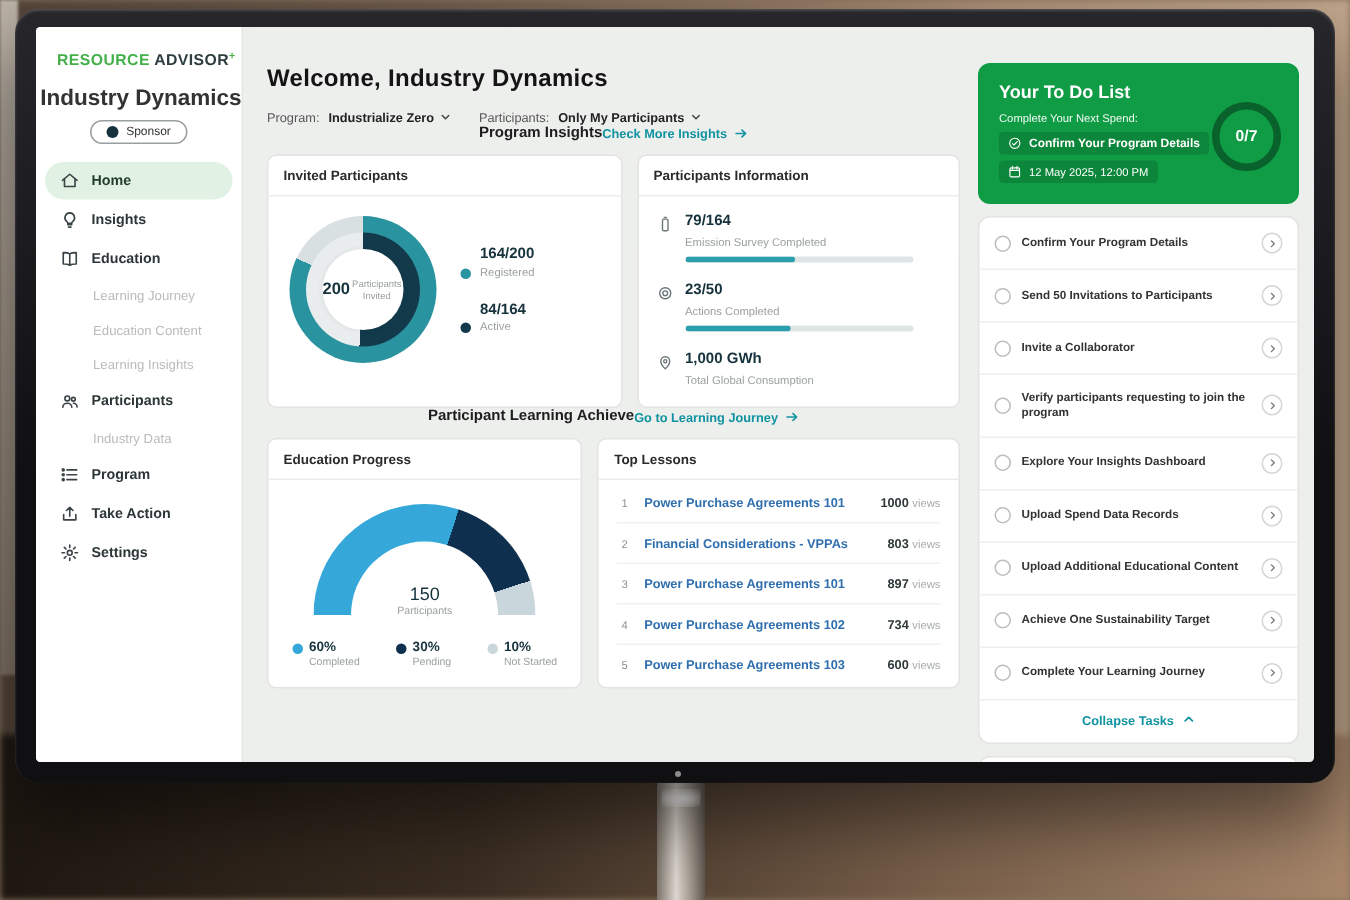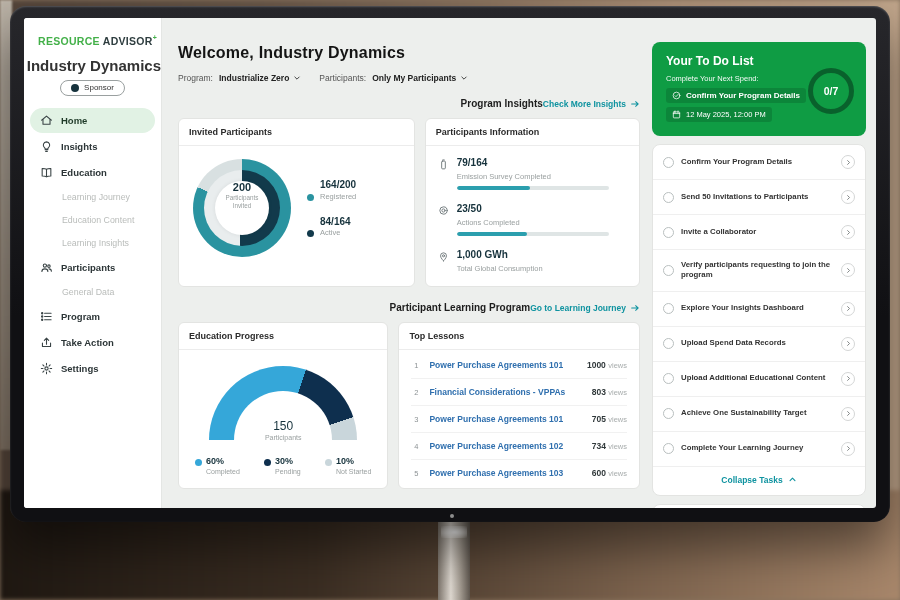--- a/index.html
+++ b/index.html
@@ -36,37 +36,37 @@
   .nav-item.sub{padding-left:32px;font-weight:400;color:#b9bcba;font-size:8.8px}
   .nav-item.active{background:#e1f2e4;color:#1f3a28}
   .nav-icon{width:13px;height:13px;flex:0 0 13px;color:#3a4446}
 
   
   .main{position:absolute;left:138px;top:0;width:490px;height:100%;padding:26px 12px 16px 16px}
   .welcome{font-size:16px;font-weight:700;color:#141414;letter-spacing:.2px}
   .filters{display:flex;align-items:center;gap:6px;margin-top:11px;font-size:8.5px;color:#555}
   .f-select{display:flex;align-items:center;gap:4px;background:none;border:none;font-family:inherit;font-size:8.5px;font-weight:700;color:#222;cursor:pointer;margin-right:12px}
   .f-caret{width:8px;height:8px;color:#444}
-  .section-head{display:flex;align-items:center;justify-content:flex-end;margin-top:15px}
+  .section-head{display:flex;align-items:center;justify-content:center;}
   .section-title{font-size:10px;font-weight:700;color:#1d1d1d}
   .section-link{display:flex;align-items:center;gap:4px;font-size:8.5px;font-weight:700;color:#0f93a0;cursor:pointer;background:none;border:none;font-family:inherit}
   .a-ic{width:10px;height:10px}
   .cards{display:flex;gap:10px;margin-top:9px;align-items:stretch}
   .card{background:#fff;border:1px solid #e3e4e2;border-radius:6px;overflow:hidden}
   .card-title{font-size:9px;font-weight:700;color:#2b2b2b;padding:8px 10px;border-bottom:1px solid #ececec}
   .card-invited{flex:1.1}
   .card-pinfo{flex:1}
   .card-edu{flex:.87}
   .card-lessons{flex:1}
 
   
   .invited-body{display:flex;align-items:center;gap:16px;padding:13px 10px 14px 14px}
   .donut{position:relative;width:98px;height:98px;border-radius:50%}
   .donut-inner{position:absolute;inset:11px;border-radius:50%}
-  .donut-hole{position:absolute;inset:22px;border-radius:50%;background:#fff;display:flex;flex-direction:column;align-items:center;text-align:center;box-shadow:0 0 4px rgba(0,0,0,.08)}
+  .donut-hole{position:absolute;inset:22px;border-radius:50%;background:#fff;display:flex;flex-direction:row;align-items:center;justify-content:center;text-align:center;box-shadow:0 0 4px rgba(0,0,0,.08)}
   .donut-val{font-size:11px;font-weight:700;color:#16323c}
   .donut-cap{font-size:6.3px;color:#9aa0a0;width:42px;line-height:1.25;margin-top:1px}
   .legend-col{display:flex;flex-direction:column;gap:15px}
   .legend-item{display:flex;align-items:flex-end;gap:6px}
   .dot{width:7px;height:7px;border-radius:50%;margin-top:2px;flex:0 0 7px;background:#999}
   .legend-val{font-size:10px;font-weight:700;color:#16323c}
   .legend-lab{font-size:7.5px;color:#9aa0a0;margin-top:1.5px}
 
   
   .pinfo-rows{padding:11px 12px 0}
@@ -182,21 +182,21 @@
                 <circle cx="9" cy="8.5" r="3"></circle>
                 <path d="M3.5 19.5c0-3 2.5-5 5.5-5s5.5 2 5.5 5"></path>
                 <circle cx="16.5" cy="9.5" r="2.3"></circle>
                 <path d="M16.5 14.5c2.5 0 4.5 2 4.5 4.5"></path>
               </svg></span>
             <span class="nav-label">Participants</span>
           </div>
 
           <div class="nav-item sub">
 
-            <span class="nav-label">General Data</span>
+            <span class="nav-label">Industry Data</span>
           </div>
 
 
           <div class="nav-item">
             <span class="nav-icon" data-icon="program-icon"><svg viewBox="0 0 24 24">
                 <path d="M8.5 6h12M8.5 12h12M8.5 18h12"></path>
                 <circle cx="4" cy="6" r="1.2"></circle>
                 <circle cx="4" cy="12" r="1.2"></circle>
                 <circle cx="4" cy="18" r="1.2"></circle>
               </svg></span>
@@ -324,21 +324,21 @@
                   <div class="pinfo-val">1,000 GWh</div>
                   <div class="pinfo-lab">Total Global Consumption</div>
 
                 </div>
               </div>
             </div>
         </section>
       </div>
 
       <div class="section-head">
-        <div class="section-title">Participant Learning Program</div>
+        <div class="section-title">Participant Learning Achieve</div>
         <button class="section-link">
           <span>Go to Learning Journey</span>
           <span class="a-ic" data-icon="arrow-right-icon"><svg viewBox="0 0 24 24">
                 <path d="M4 12h15M13.5 6.5 19.5 12l-6 5.5" stroke-width="2.5"></path>
               </svg></span>
         </button>
       </div>
 
       <div class="cards">
         <section class="card card-edu">
@@ -390,21 +390,21 @@
 
               <div class="lesson-row">
                 <span class="l-rank">2</span>
                 <a class="l-title">Financial Considerations - VPPAs</a>
                 <span class="l-views"><b>803</b> <i>views</i></span>
               </div>
 
               <div class="lesson-row">
                 <span class="l-rank">3</span>
                 <a class="l-title">Power Purchase Agreements 101</a>
-                <span class="l-views"><b>705</b> <i>views</i></span>
+                <span class="l-views"><b>897</b> <i>views</i></span>
               </div>
 
               <div class="lesson-row">
                 <span class="l-rank">4</span>
                 <a class="l-title">Power Purchase Agreements 102</a>
                 <span class="l-views"><b>734</b> <i>views</i></span>
               </div>
 
               <div class="lesson-row">
                 <span class="l-rank">5</span>

